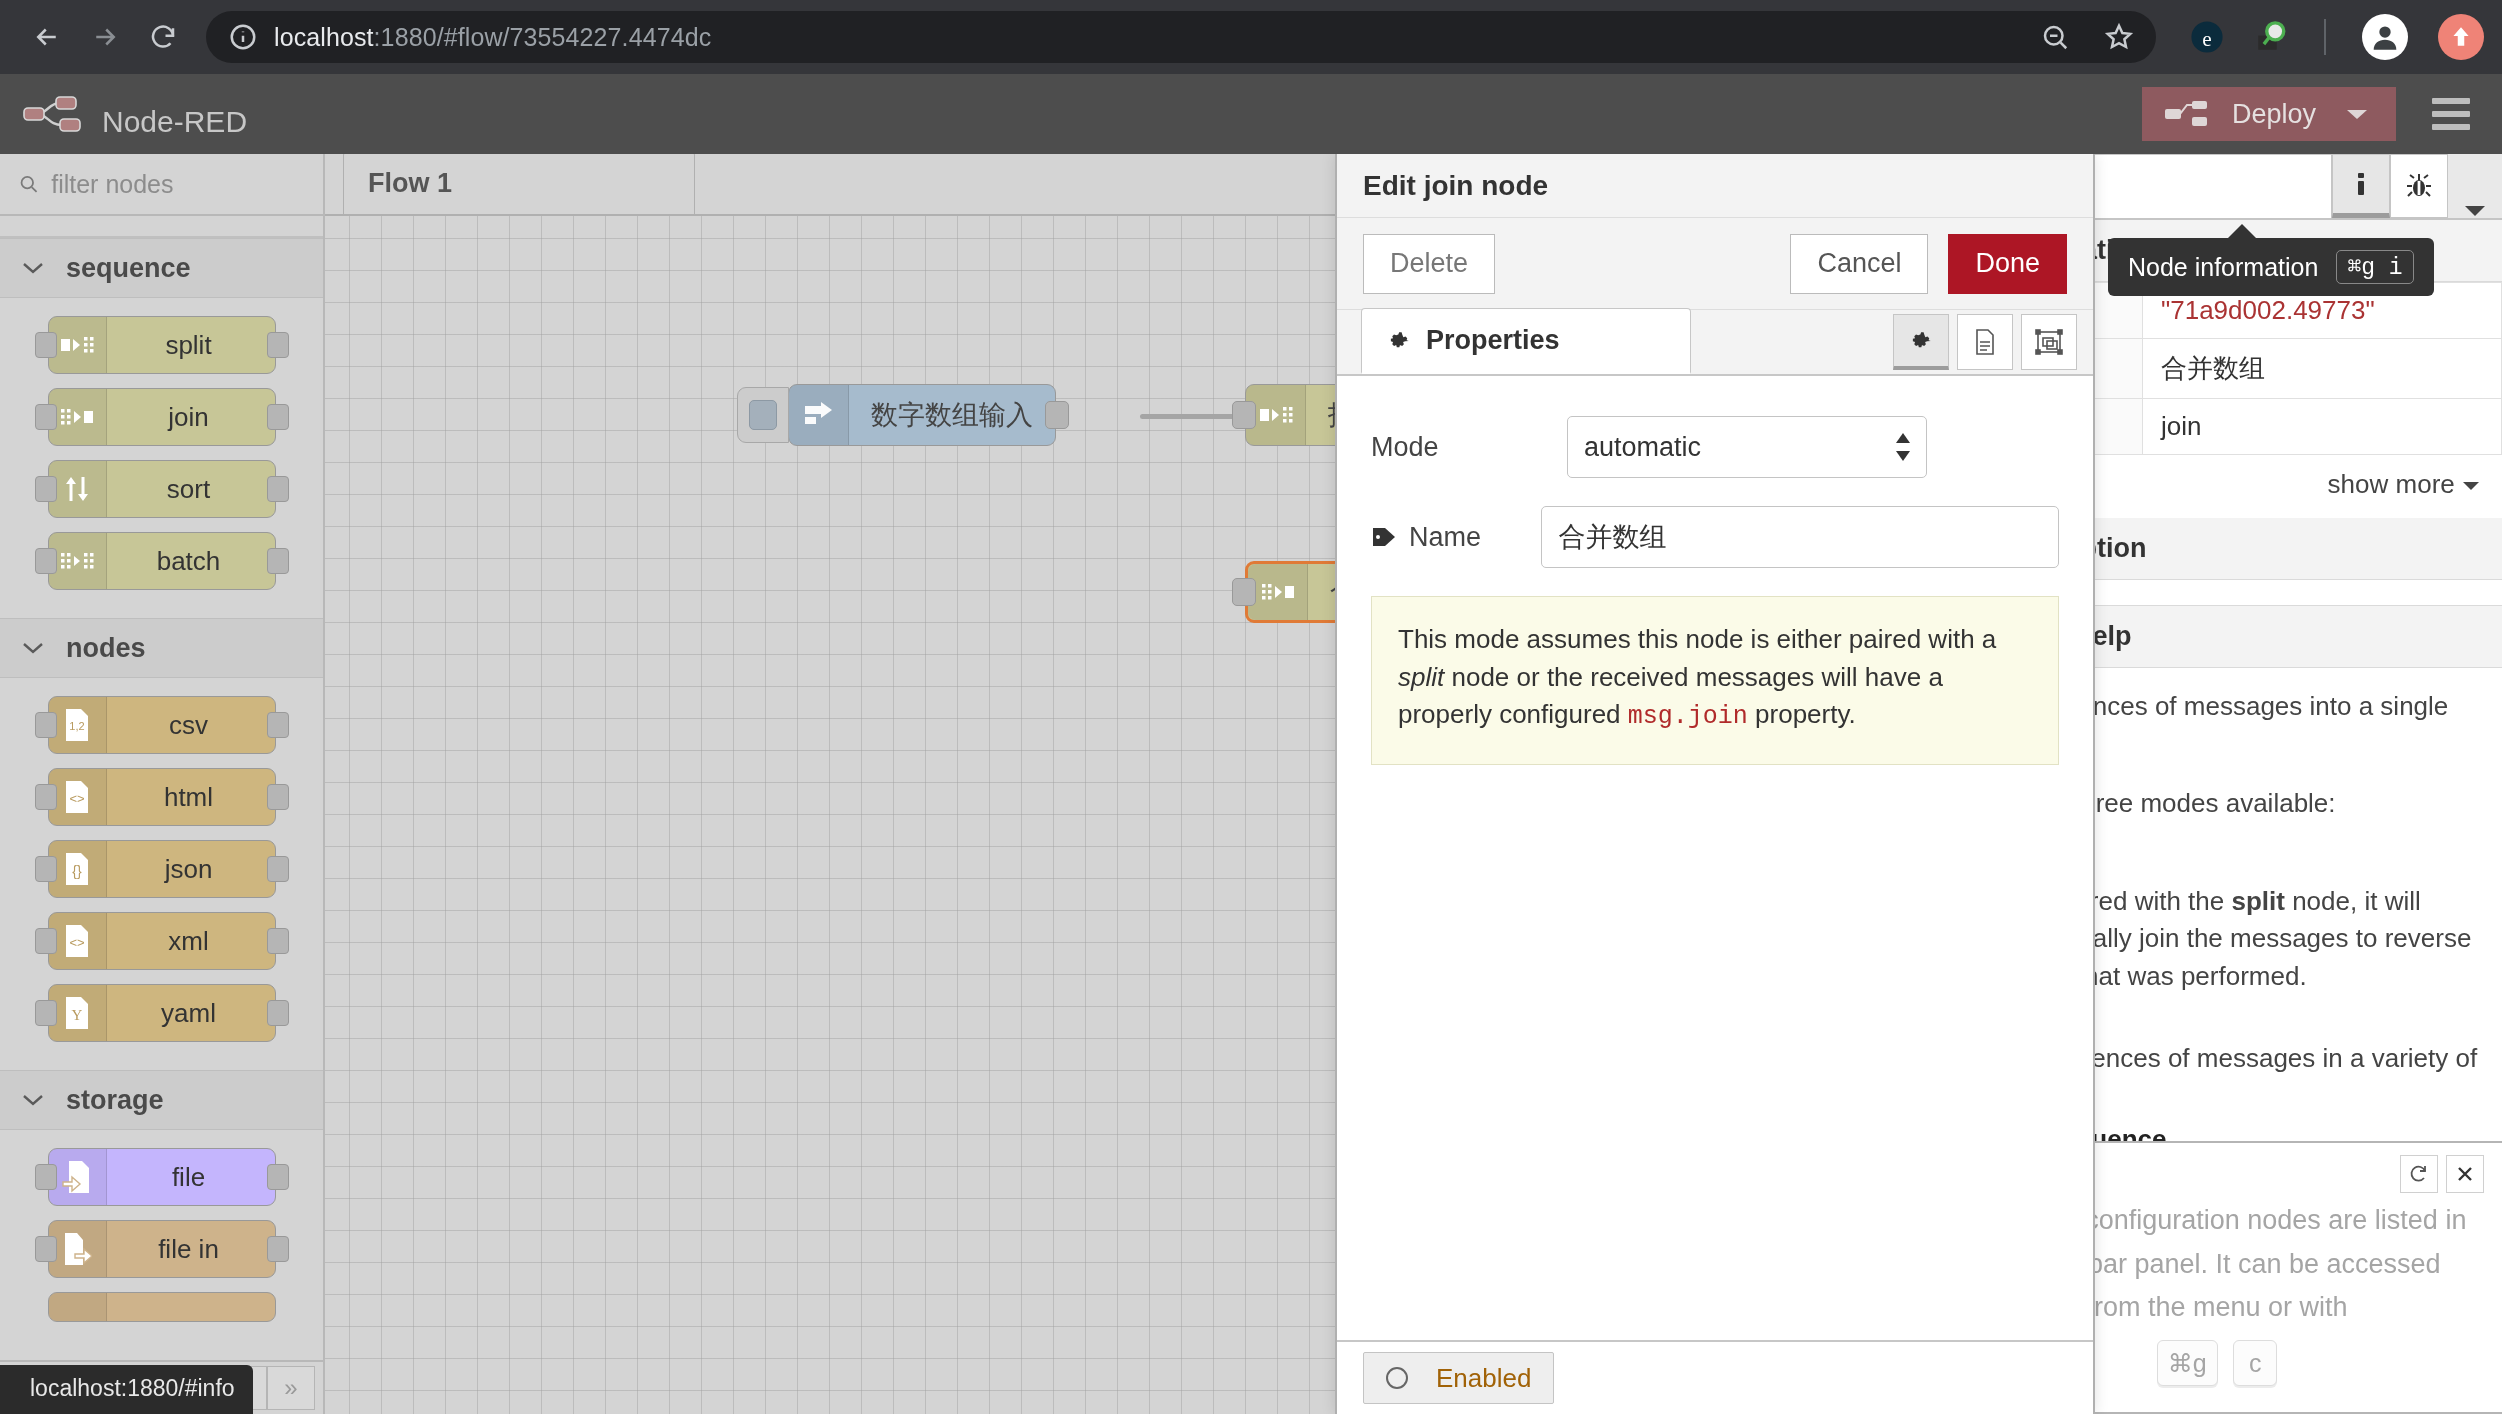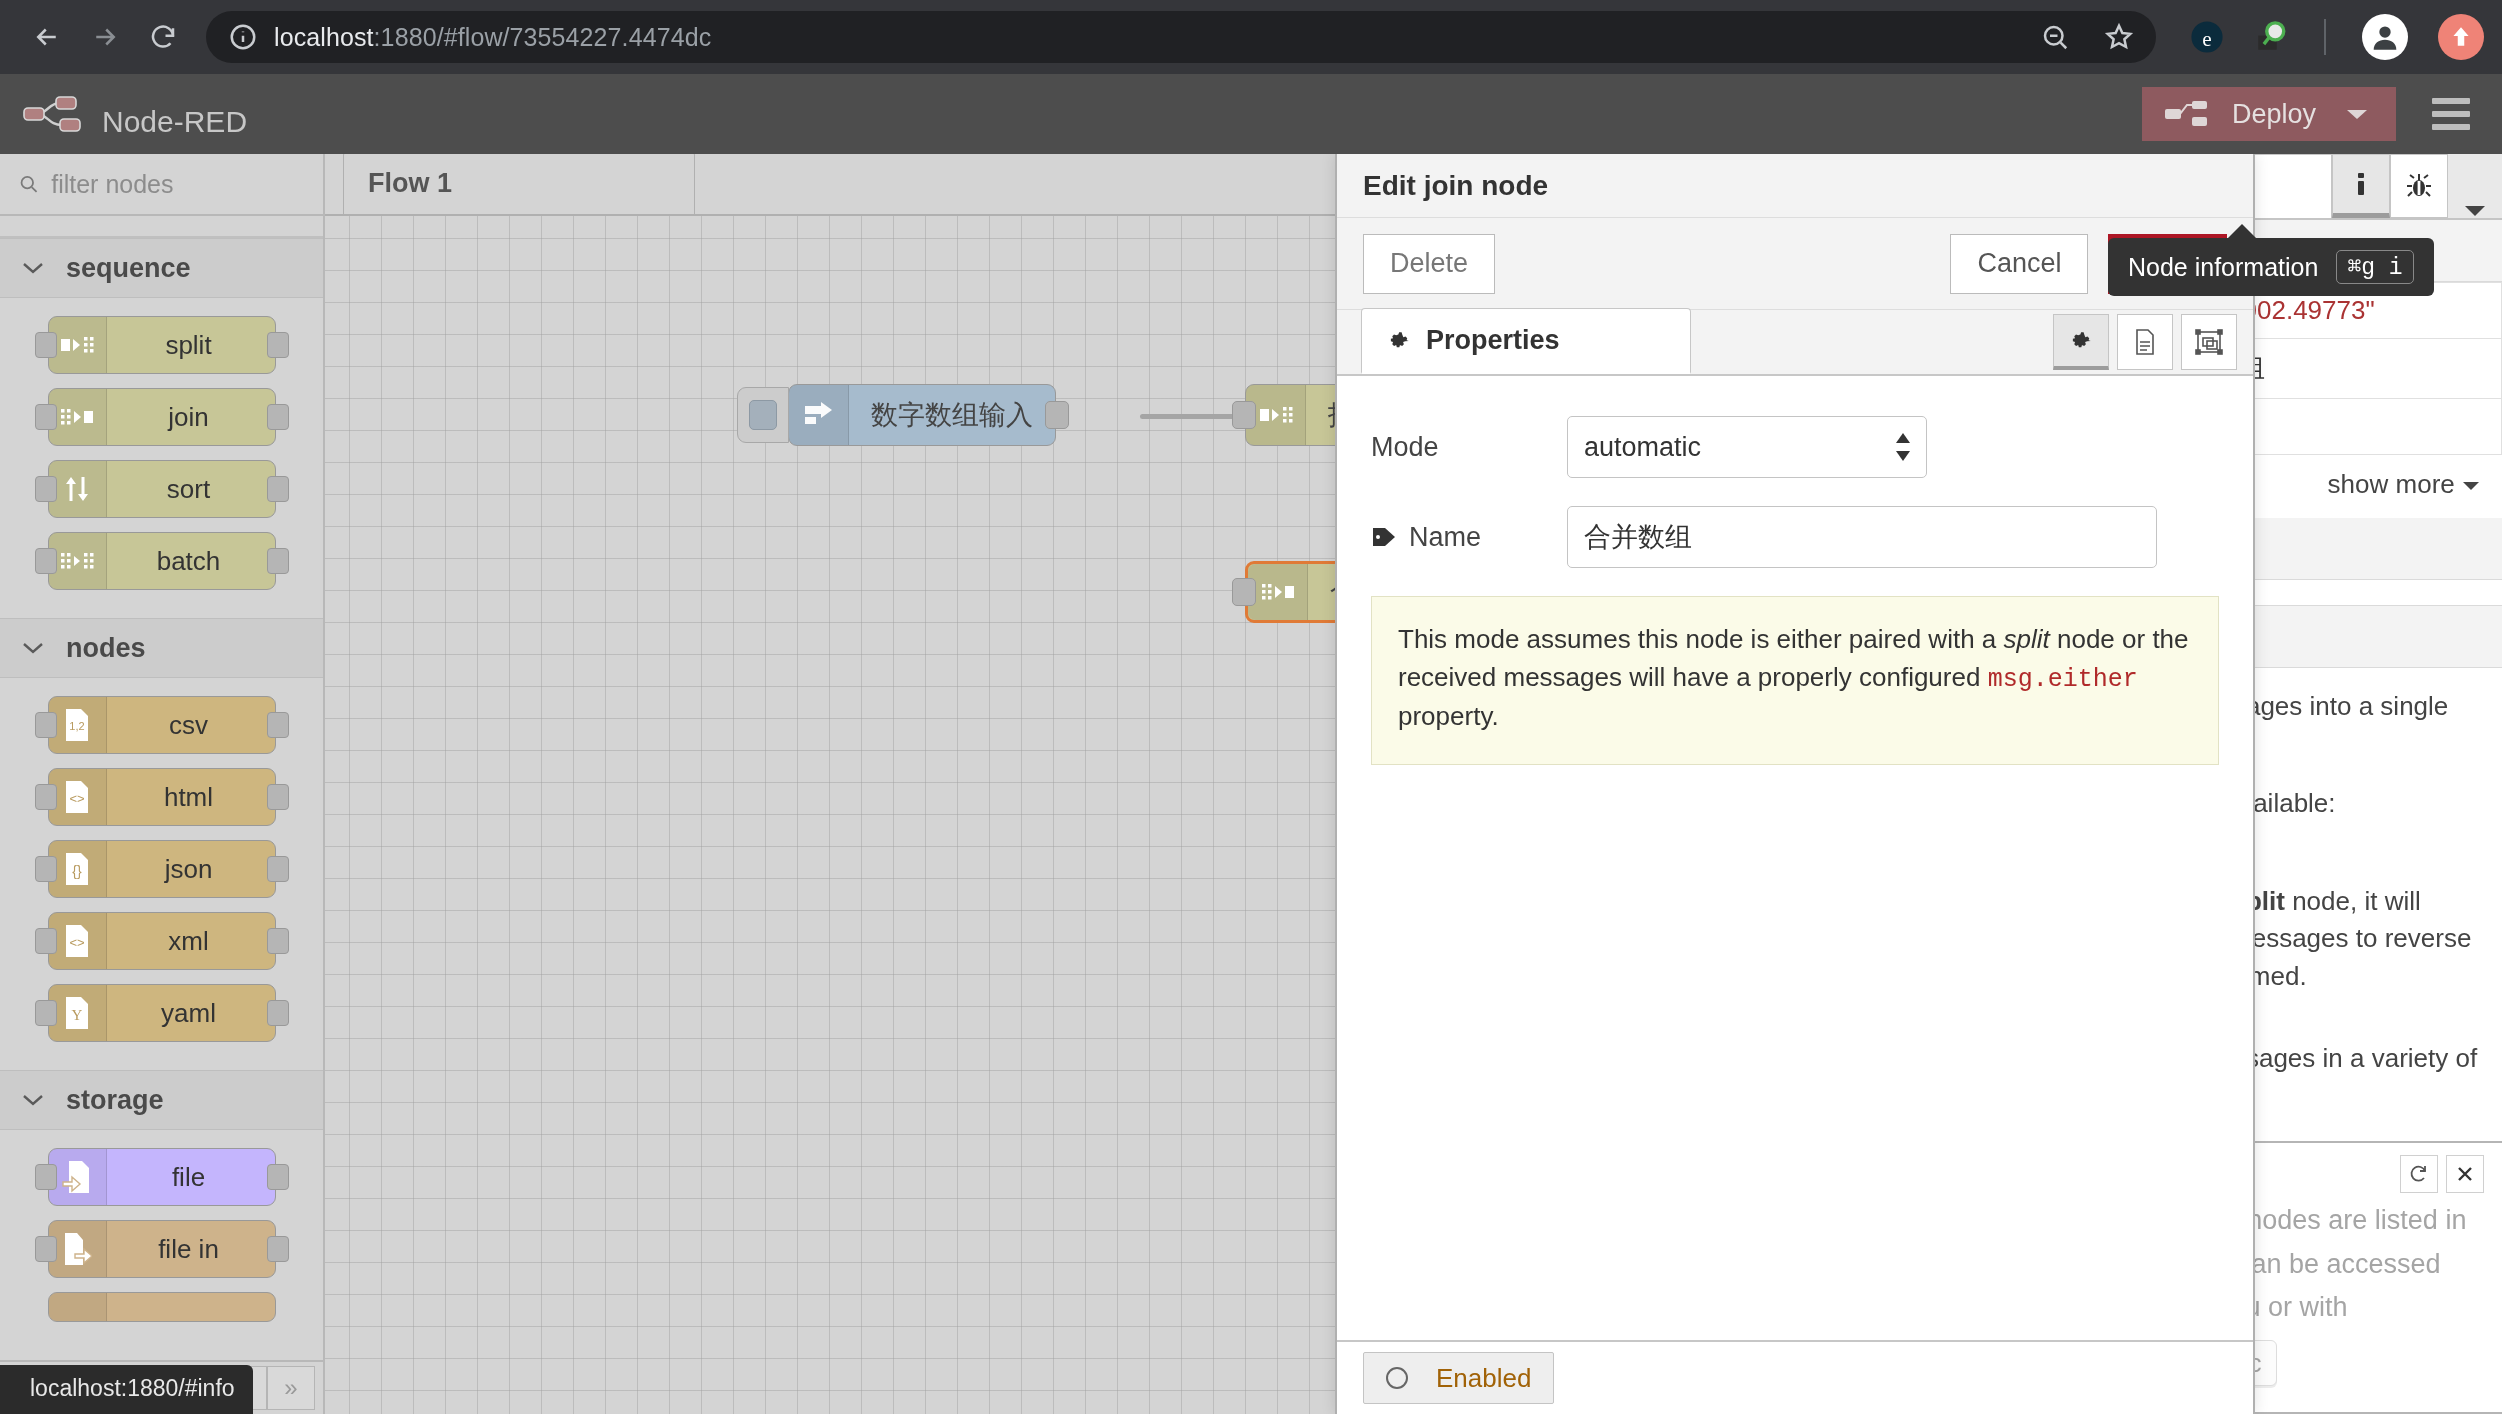--- a/index.html
+++ b/index.html
@@ -165,21 +165,21 @@
     position: absolute; left: -52px; top: 50%; transform: translateY(-50%);
     width: 52px; height: 56px; border: 1px solid #a8a8a8; background: #ccc;
     border-radius: 9px 0 0 9px;
     display: flex; align-items: center; justify-content: center;
   }
   .node-btn-left i { width: 28px; height: 30px; background: #a4b0bb; border:1px solid #8d99a4; border-radius: 5px; display:block; }
   .wire { position: absolute; height: 5px; background: #a5a5a5; border-radius: 3px; }
 
   
   .edit-dialog {
-    position: absolute; left: 1010px; top: 0; width: 920px; bottom: 0;
+    position: absolute; left: 1010px; top: 0; width: 760px; bottom: 0;
     background: #fff; border-left: 2px solid #b0b0b0; border-right: 2px solid #b0b0b0;
     display: flex; flex-direction: column; z-index: 20;
     box-shadow: 0 0 14px rgba(0,0,0,.12);
   }
   .ed-title {
     height: 64px; display: flex; align-items: center; padding: 0 26px;
     font-size: 28px; font-weight: bold; color: #333; background: #f3f3f3;
     border-bottom: 1px solid #ddd;
   }
   .ed-actions {
@@ -762,21 +762,21 @@
             <svg width="26" height="24" viewBox="0 0 26 24" fill="#333">
               <path d="M2 3 h12 l10 9 -10 9 H2 z"></path>
                 <circle cx="7" cy="12" r="2" fill="#fff"></circle>
               </svg>
             <span>Name</span>
           </div>
           <input class="nr-input" value="合并数组" style="">
         </div>
 
         <div class="tip-box">
-          <span>This mode assumes this node is either paired with a </span><i>split</i><span> node or the received messages will have a properly configured </span><code>msg.either</code><span> property.</span>
+          <span>This mode assumes this node is either paired with a </span><i>split</i><span> node or the received messages will have a properly configured </span><code>msg.join</code><span> property.</span>
         </div>
       </div>
 
       <div class="ed-footer">
         <button class="enabled-btn">
           <span class="circle-ico"></span>
           <span>Enabled</span>
         </button>
       </div>
     </div>

